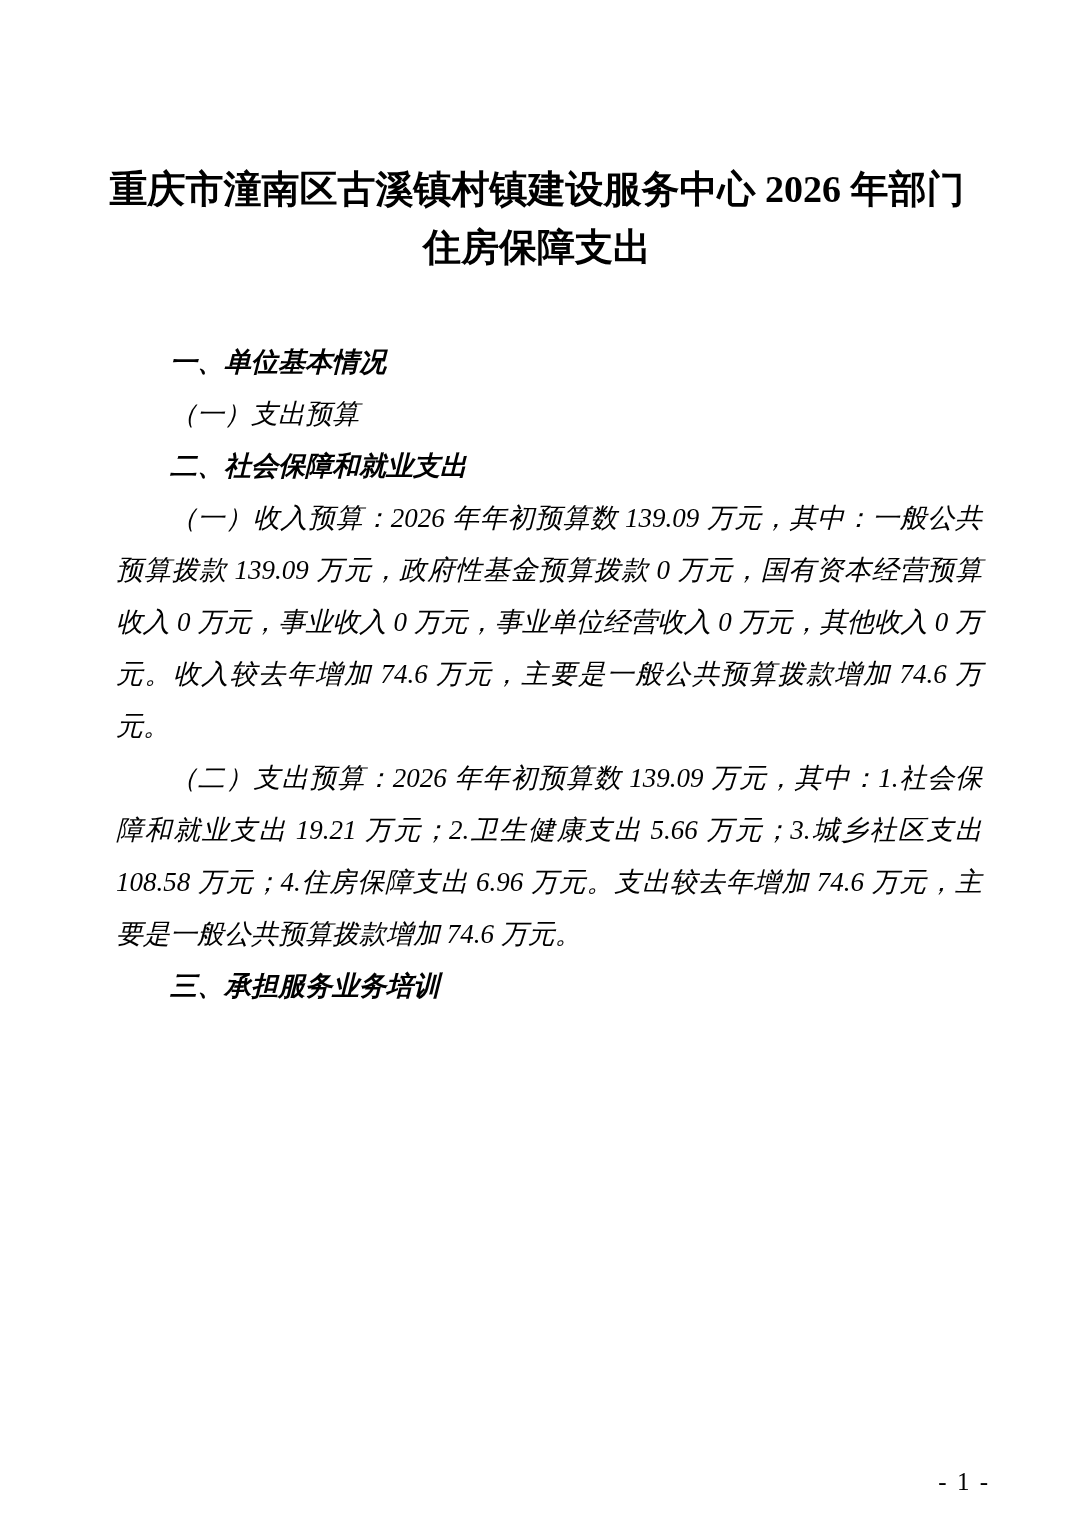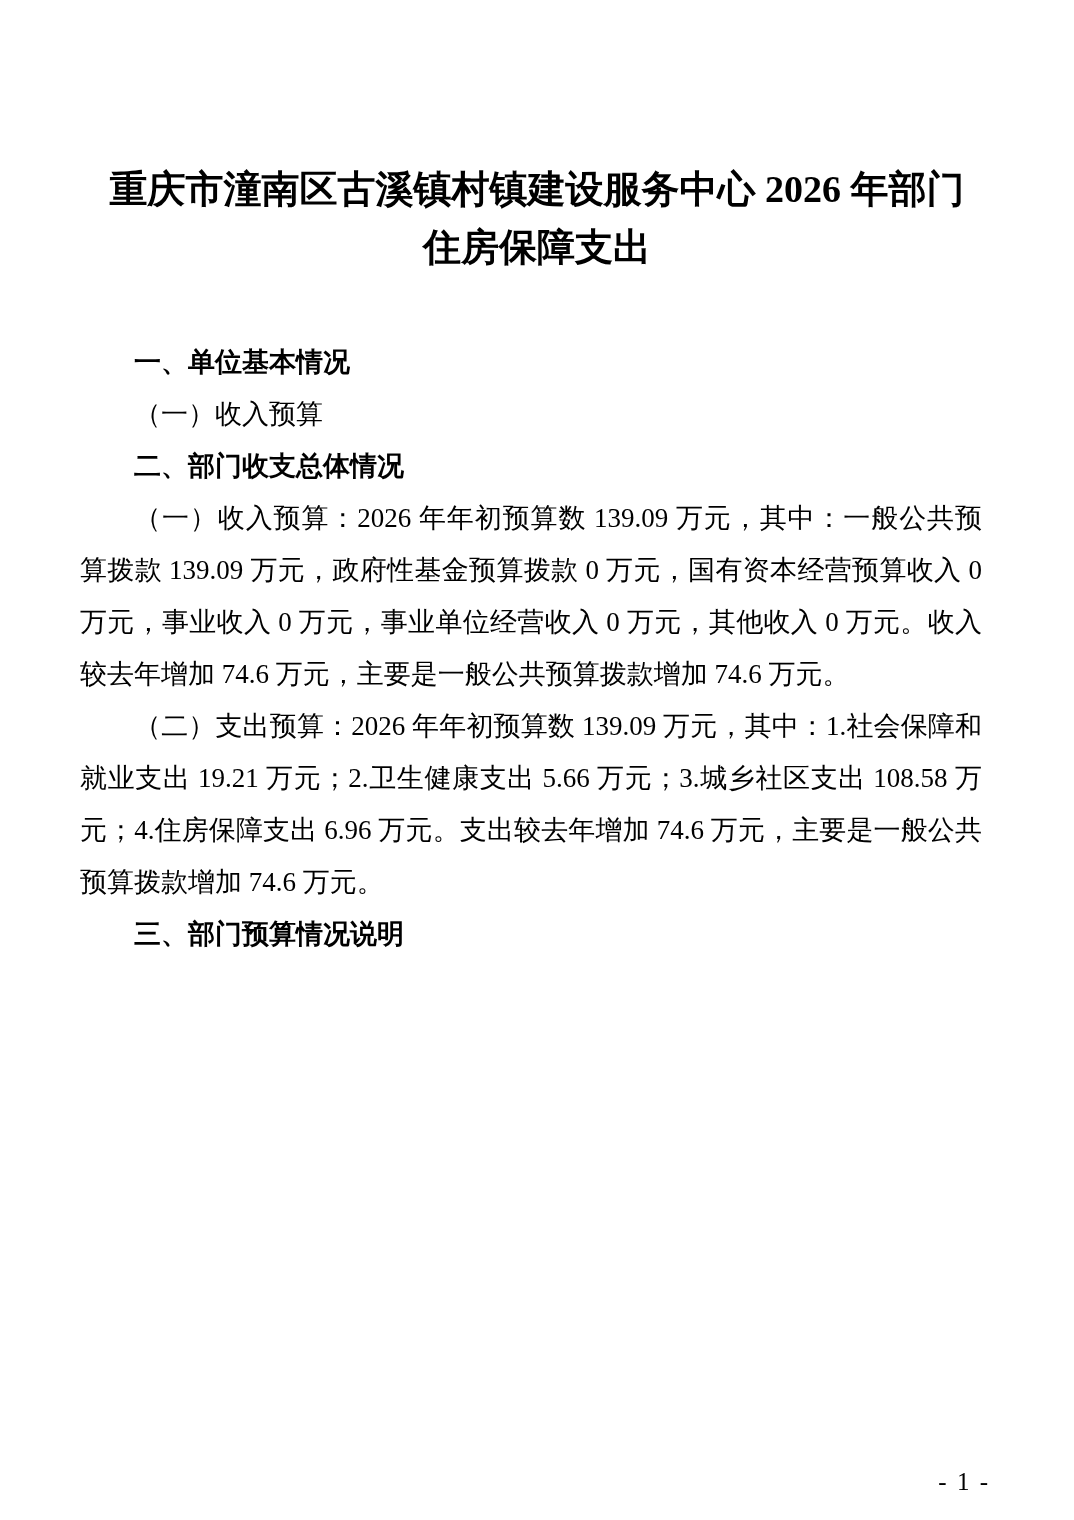--- a/index.html
+++ b/index.html
@@ -17,23 +17,24 @@
   .title {
     padding-top: 160px;
     text-align: center;
     font-size: 38px;
     font-weight: 700;
     line-height: 58px;
     font-family: "Liberation Serif", serif;
   }
   .title .title-line { display: block; }
   .body-content {
-    margin: 60px 92px 0 80px;
+    margin: 60px 92px 0 116px;
     font-size: 27px;
     line-height: 52px;
+    font-style: italic;
   }
   .paragraph {
     text-indent: 2em;
     text-align: justify;
     text-justify: inter-ideograph;
   }
   .subheading {
     text-indent: 2em;
   }
   .section-heading {
@@ -55,22 +56,22 @@
 
 <div class="page">
 
   <h1 class="title">
     <span class="title-line">重庆市潼南区古溪镇村镇建设服务中心 2026 年部门</span>
     <span class="title-line">住房保障支出</span>
   </h1>
 
   <div class="body-content">
     <p class="section-heading">一、单位基本情况</p>
-    <p class="subheading">（一）收入预算</p>
-    <p class="section-heading">二、部门收支总体情况</p>
+    <p class="subheading">（一）支出预算</p>
+    <p class="section-heading">二、社会保障和就业支出</p>
     <p class="paragraph">（一）收入预算：2026 年年初预算数 139.09 万元，其中：一般公共预算拨款 139.09 万元，政府性基金预算拨款 0 万元，国有资本经营预算收入 0 万元，事业收入 0 万元，事业单位经营收入 0 万元，其他收入 0 万元。收入较去年增加 74.6 万元，主要是一般公共预算拨款增加 74.6 万元。</p>
     <p class="paragraph">（二）支出预算：2026 年年初预算数 139.09 万元，其中：1.社会保障和就业支出 19.21 万元；2.卫生健康支出 5.66 万元；3.城乡社区支出 108.58 万元；4.住房保障支出 6.96 万元。支出较去年增加 74.6 万元，主要是一般公共预算拨款增加 74.6 万元。</p>
-    <p class="section-heading">三、部门预算情况说明</p>
+    <p class="section-heading">三、承担服务业务培训</p>
   </div>
 
   <div class="page-number">- 1 -</div>
 
 </div>
 
 </body></html>

